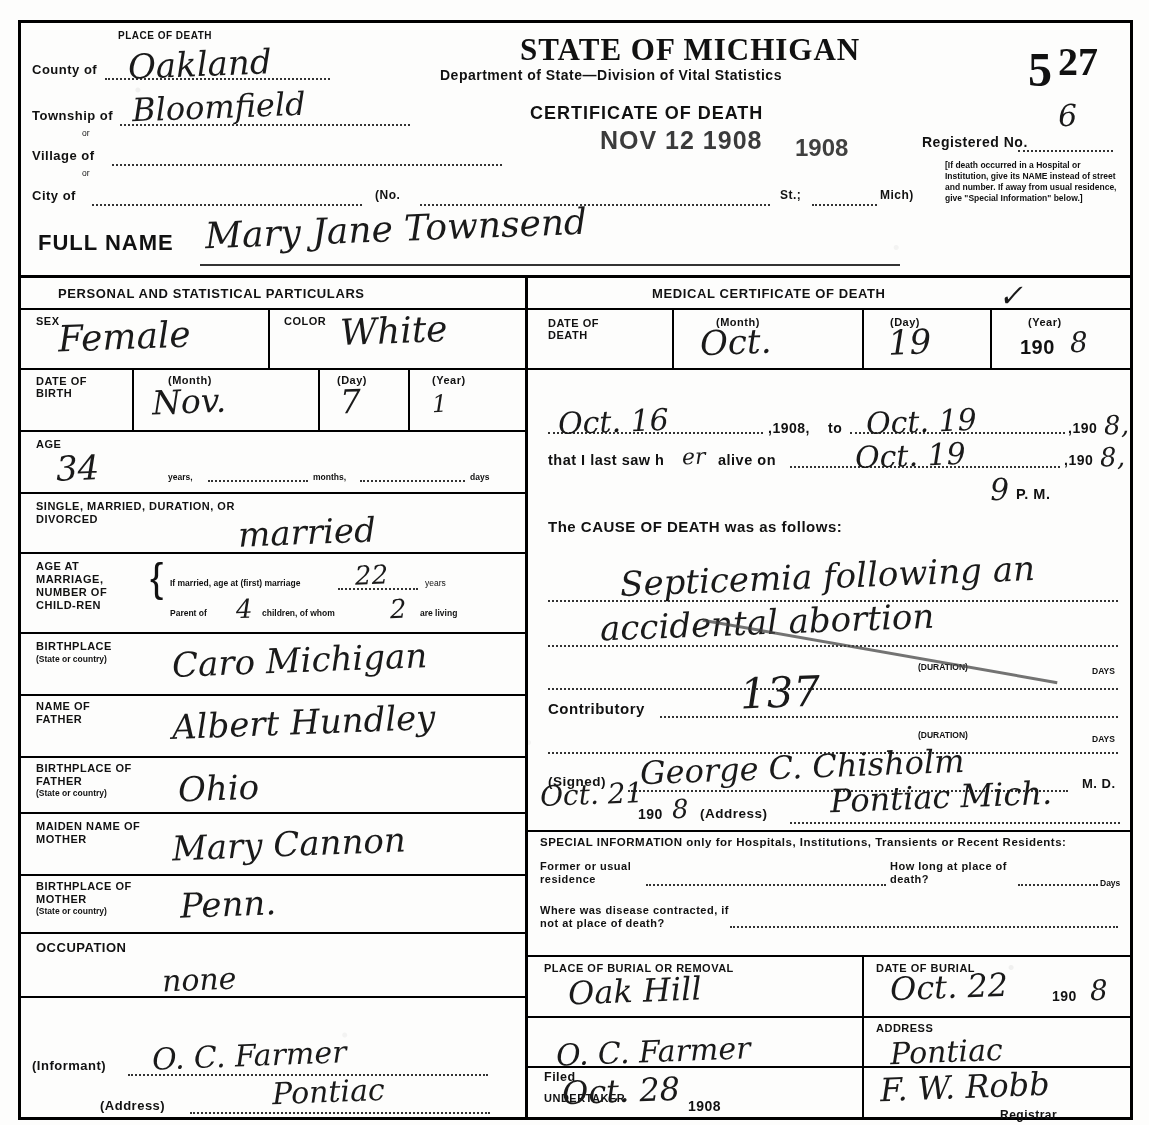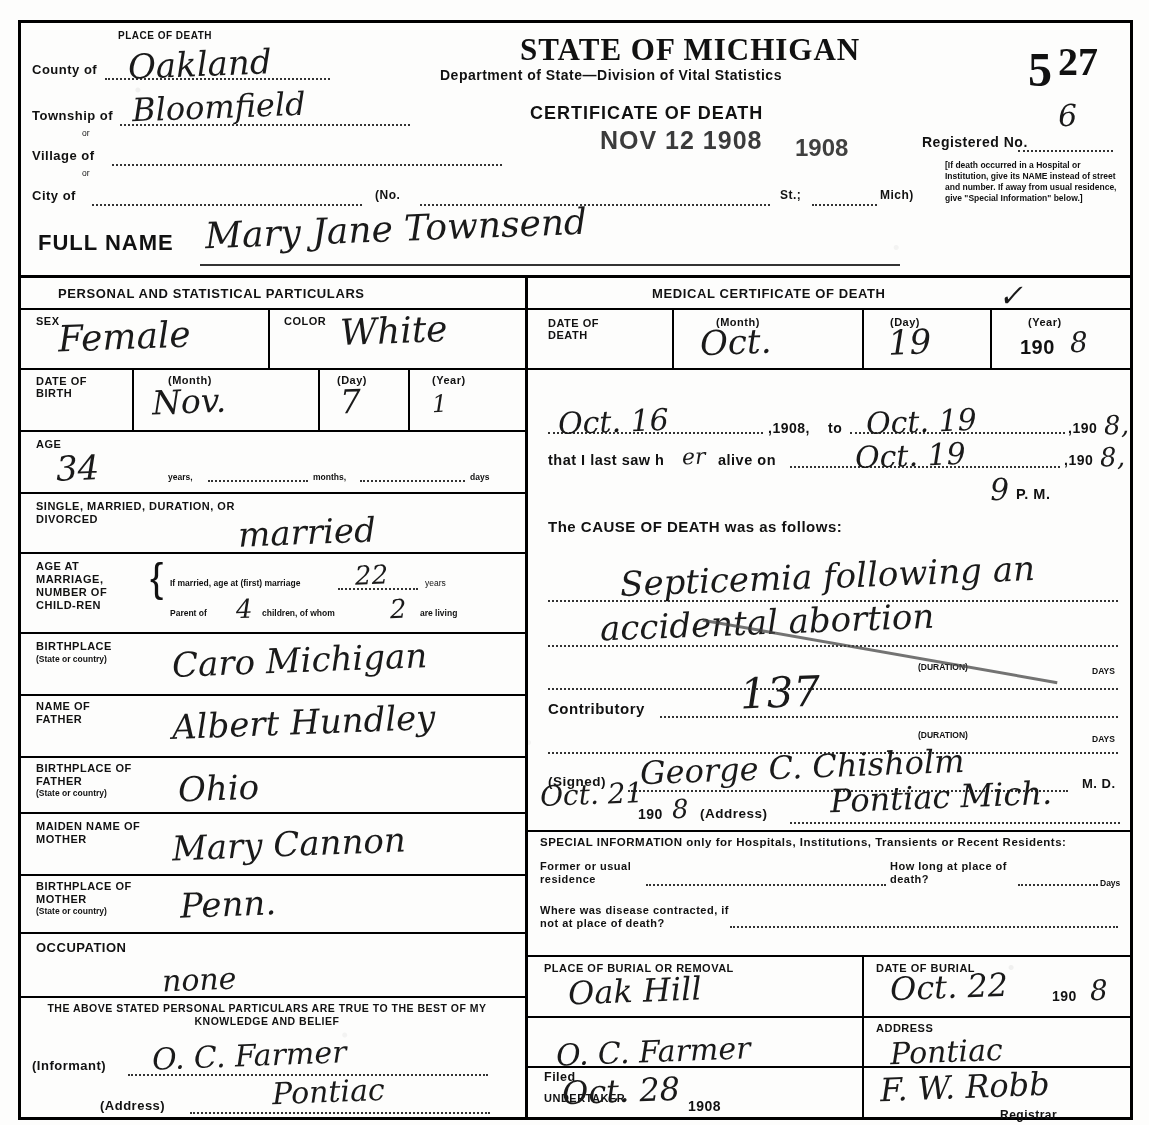--- a/index.html
+++ b/index.html
@@ -153,21 +153,20 @@
 
   <div class="line" style="left:18px;top:932px;width:507px;height:2px;"></div>
   <div class="abs pr" style="left:36px;top:880px;font-size:11px;line-height:13px;width:100px;">BIRTHPLACE OF MOTHER</div>
   <div class="abs xtiny" style="left:36px;top:906px;font-weight:bold;">(State or country)</div>
   <div class="abs hw" style="left:180px;top:884px;font-size:34px;">Penn.</div>
 
   <div class="line" style="left:18px;top:996px;width:507px;height:2px;"></div>
   <div class="abs pr" style="left:36px;top:940px;font-size:13px;">OCCUPATION</div>
   <div class="abs hw" style="left:162px;top:962px;font-size:30px;">none</div>
 
-  <div class="abs pr" style="left:32px;top:1002px;font-size:10.5px;line-height:13px;width:470px;text-align:center;">THE ABOVE STATED PERSONAL PARTICULARS ARE TRUE TO THE BEST OF MY KNOWLEDGE AND BELIEF</div>
   <div class="abs pr" style="left:32px;top:1058px;font-size:13px;">(Informant)</div>
   <div class="dot" style="left:128px;top:1074px;width:360px;"></div>
   <div class="abs hw" style="left:152px;top:1038px;font-size:30px;">O. C. Farmer</div>
   <div class="abs pr" style="left:100px;top:1098px;font-size:13px;">(Address)</div>
   <div class="dot" style="left:190px;top:1112px;width:300px;"></div>
   <div class="abs hw" style="left:272px;top:1074px;font-size:30px;">Pontiac</div>
 
   <div class="line" style="left:528px;top:310px;width:605px;height:0px;"></div>
   <div class="line" style="left:528px;top:368px;width:605px;height:2px;"></div>
   <div class="line" style="left:672px;top:310px;width:2px;height:58px;"></div>

